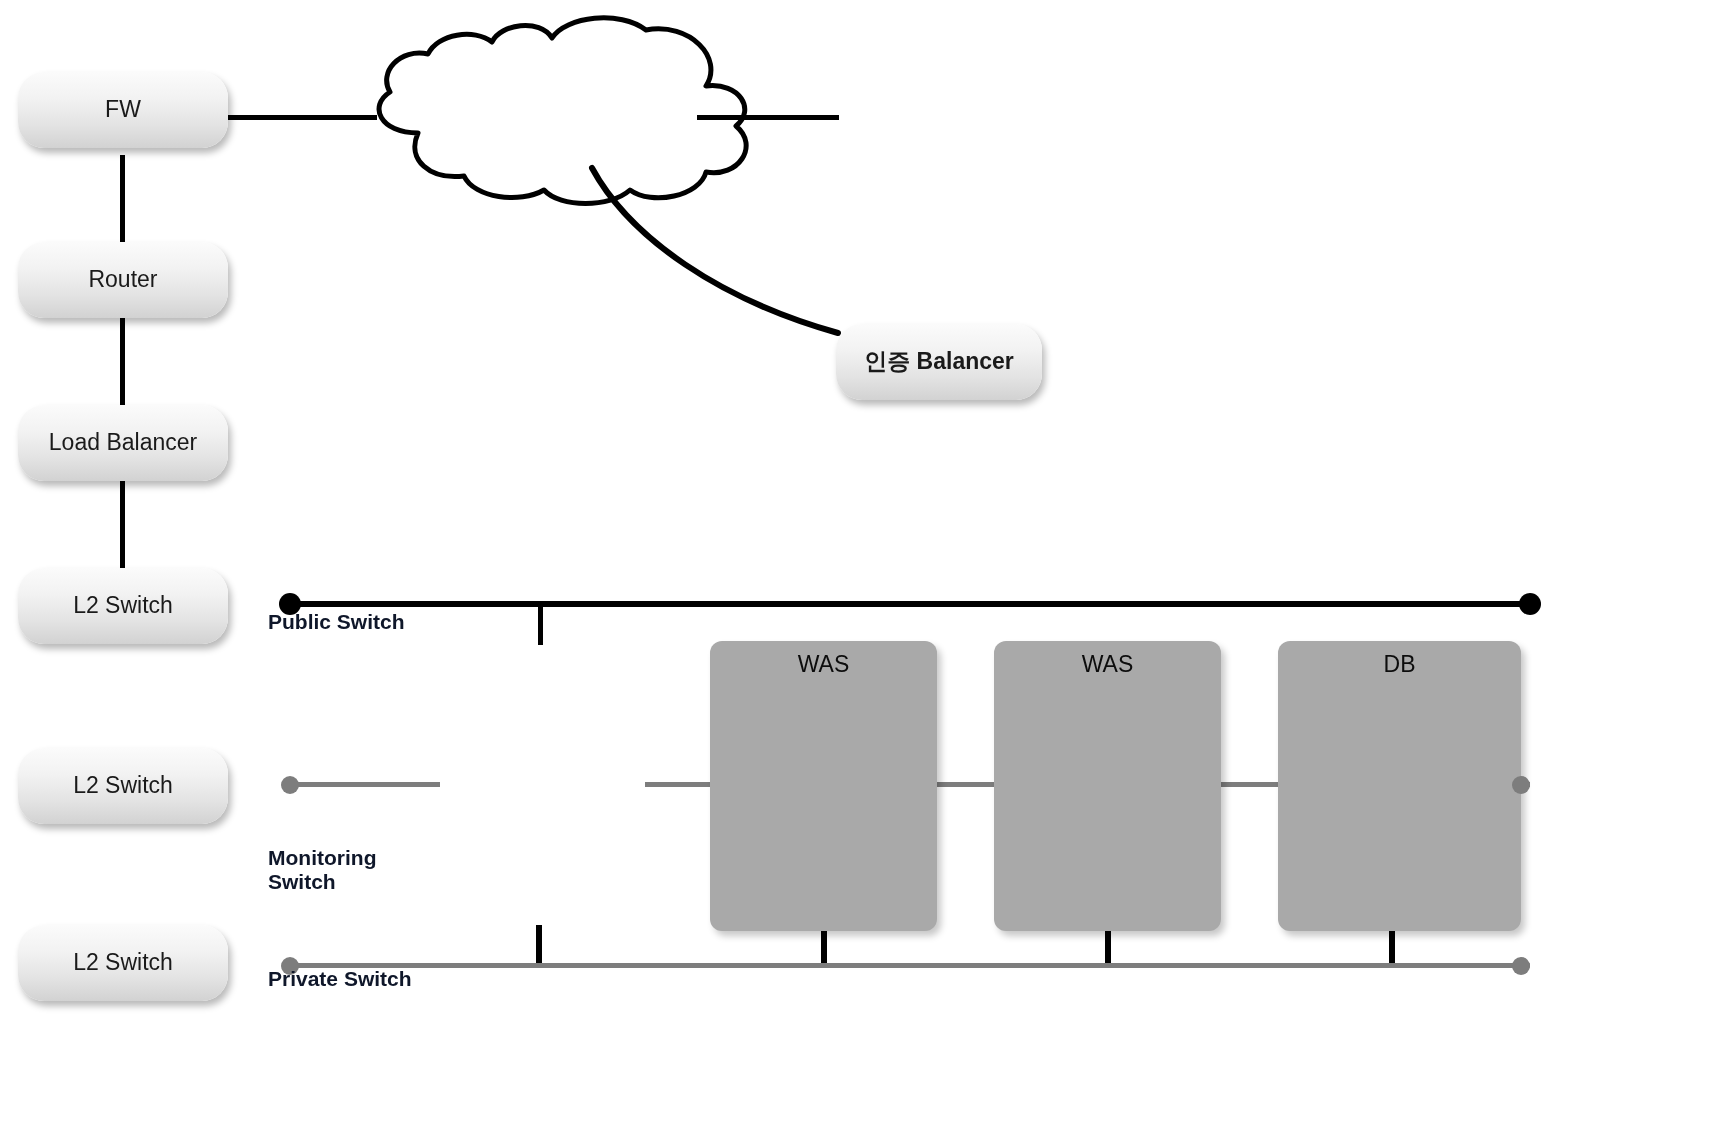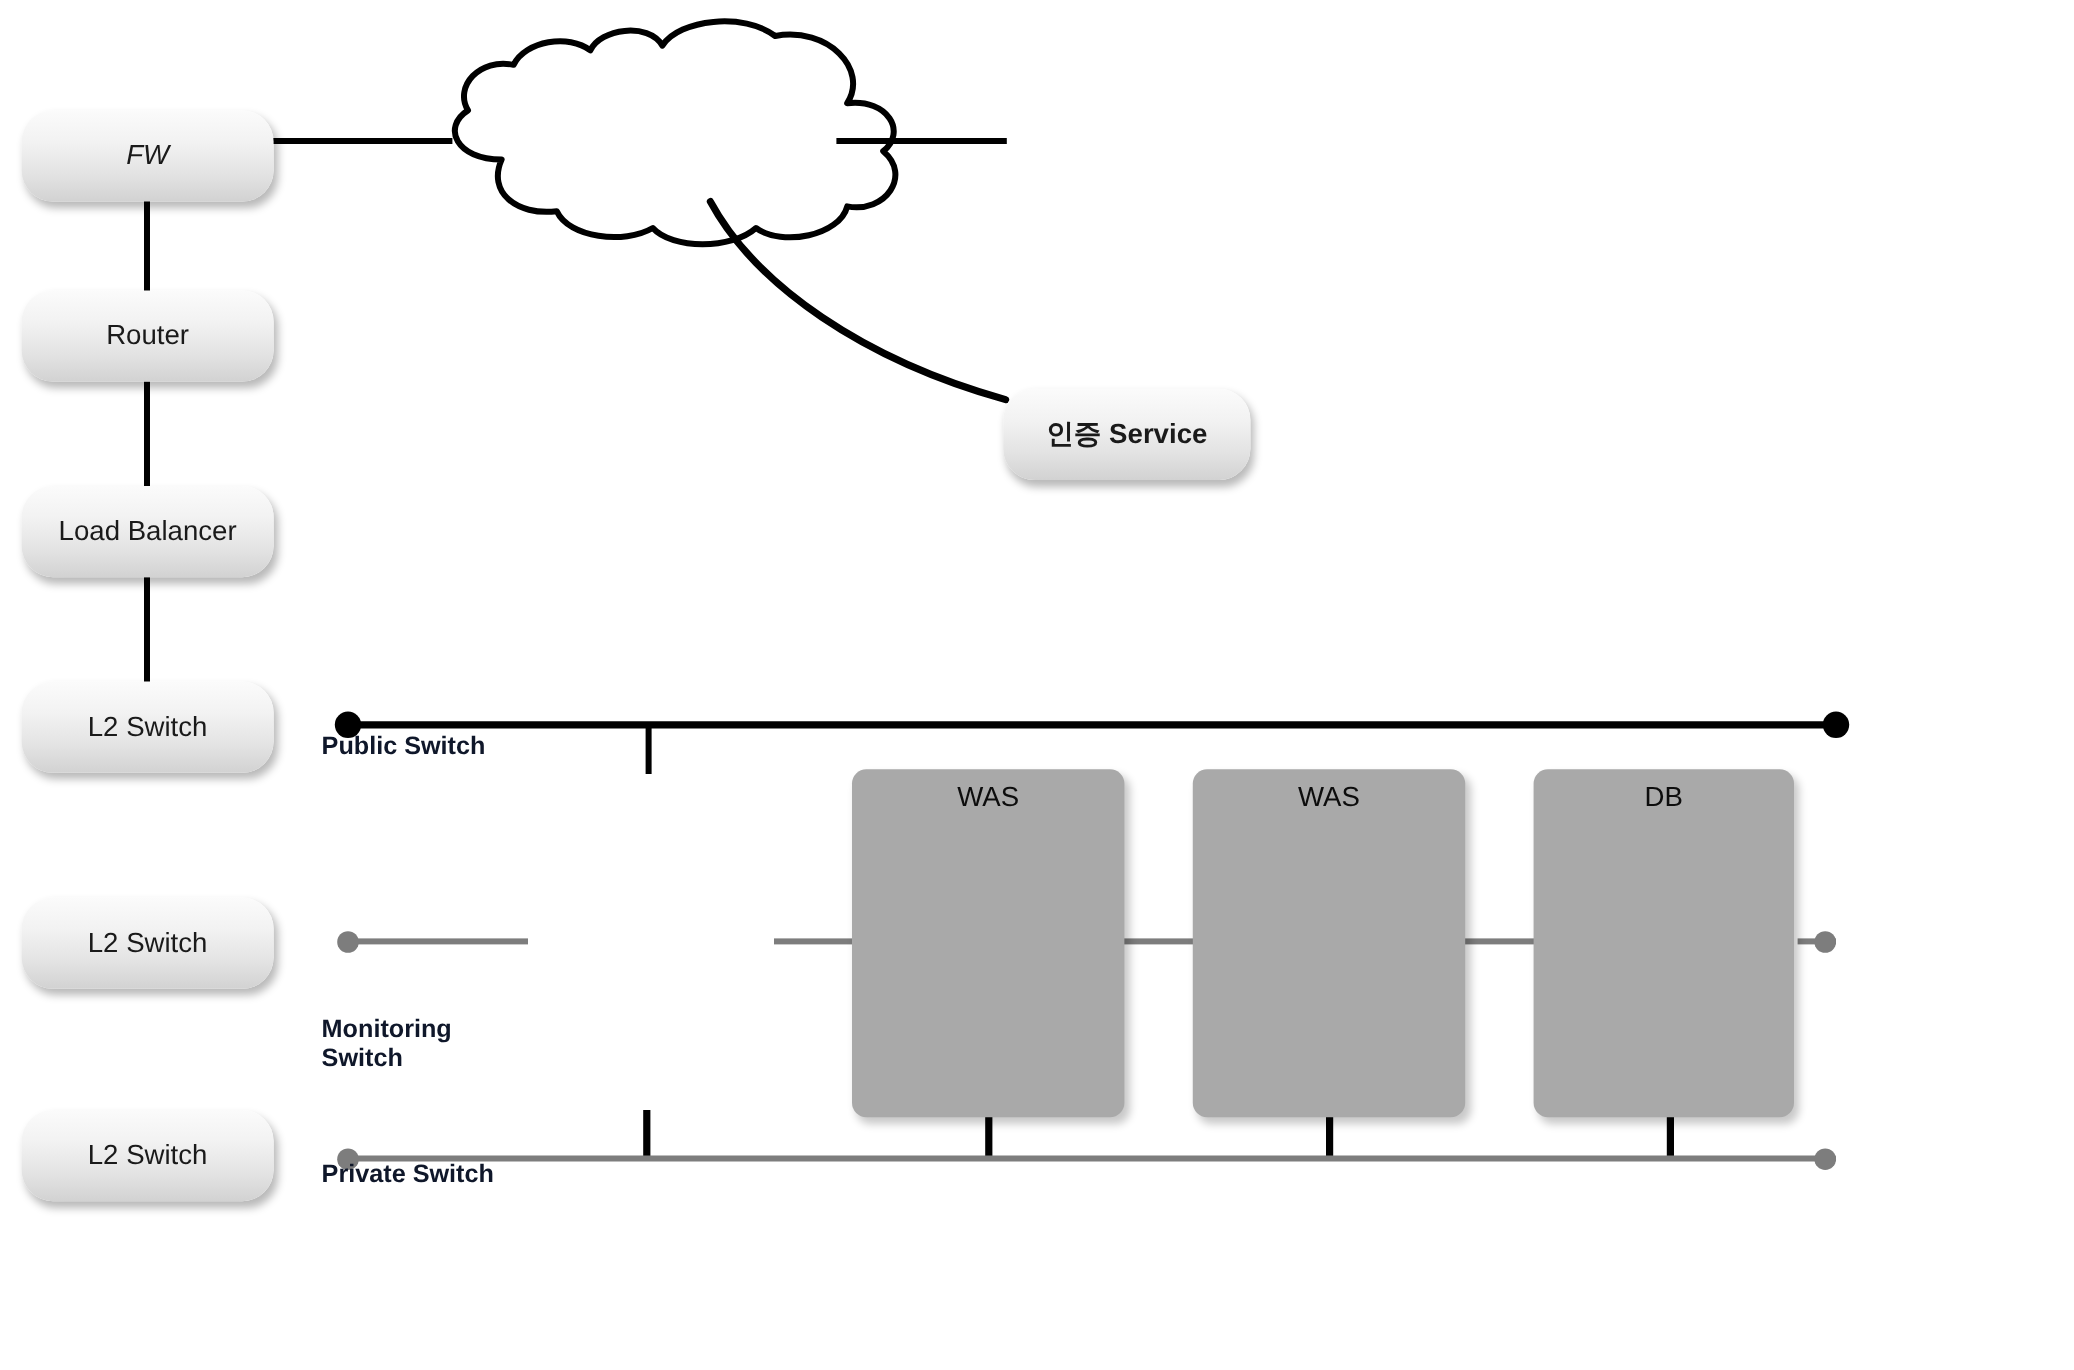--- a/index.html
+++ b/index.html
@@ -130,21 +130,21 @@
              C 690 22 724 58 706 86
              C 740 82 756 110 736 126
              C 760 146 738 178 706 172
              C 700 196 652 206 630 190
              C 610 208 560 208 544 190
              C 520 204 474 198 464 176
              C 430 180 406 160 418 133 Z" fill="#ffffff" stroke="#000000" stroke-width="5" stroke-linejoin="round" stroke-linecap="round"></path>
     <path d="M 592 168 C 630 238 720 300 838 333" fill="none" stroke="#000000" stroke-width="6" stroke-linecap="round"></path>
   </svg>
 
-  <div class="pill" style="left:18px; top:92px; width:210px; height:76px;font-style:italic;">
+  <div class="pill" style="left:18px; top:72px; width:210px; height:76px;">
     <span>FW</span>
   </div>
 
   <div class="pill" style="left:18px; top:242px; width:210px; height:76px;">
     <span>Router</span>
   </div>
 
   <div class="pill" style="left:18px; top:405px; width:210px; height:76px;">
     <span>Load Balancer</span>
   </div>
@@ -156,33 +156,33 @@
   <div class="pill" style="left:18px; top:748px; width:210px; height:76px;">
     <span>L2 Switch</span>
   </div>
 
   <div class="pill" style="left:18px; top:925px; width:210px; height:76px;">
     <span>L2 Switch</span>
   </div>
 
 
   <div class="pill bold" style="left:836px; top:324px; width:206px; height:76px;">
-    <span>인증 Service</span>
+    <span>인증 Balancer</span>
   </div>
 
 
   <div class="server" style="left:710px; top:641px; width:227px; height:290px;">
     <div class="srv-label">WAS</div>
   </div>
 
   <div class="server" style="left:994px; top:641px; width:227px; height:290px;">
     <div class="srv-label">WAS</div>
   </div>
 
-  <div class="server" style="left:1278px; top:641px; width:217px; height:290px;">
+  <div class="server" style="left:1278px; top:641px; width:243px; height:290px;">
     <div class="srv-label">DB</div>
   </div>
 
   <div class="conn gray" style="left:290px; top:782px; width:150px; height:5px;"></div>
   <div class="conn gray" style="left:645px; top:782px; width:72px; height:5px;"></div>
   <div class="conn gray" style="left:930px; top:782px; width:72px; height:5px;"></div>
   <div class="conn gray" style="left:1214px; top:782px; width:72px; height:5px;"></div>
   <div class="conn gray" style="left:1498px; top:782px; width:32px; height:5px;"></div>
 
   <div class="conn" style="left:536px; top:925px; width:6px; height:42px;"></div>

